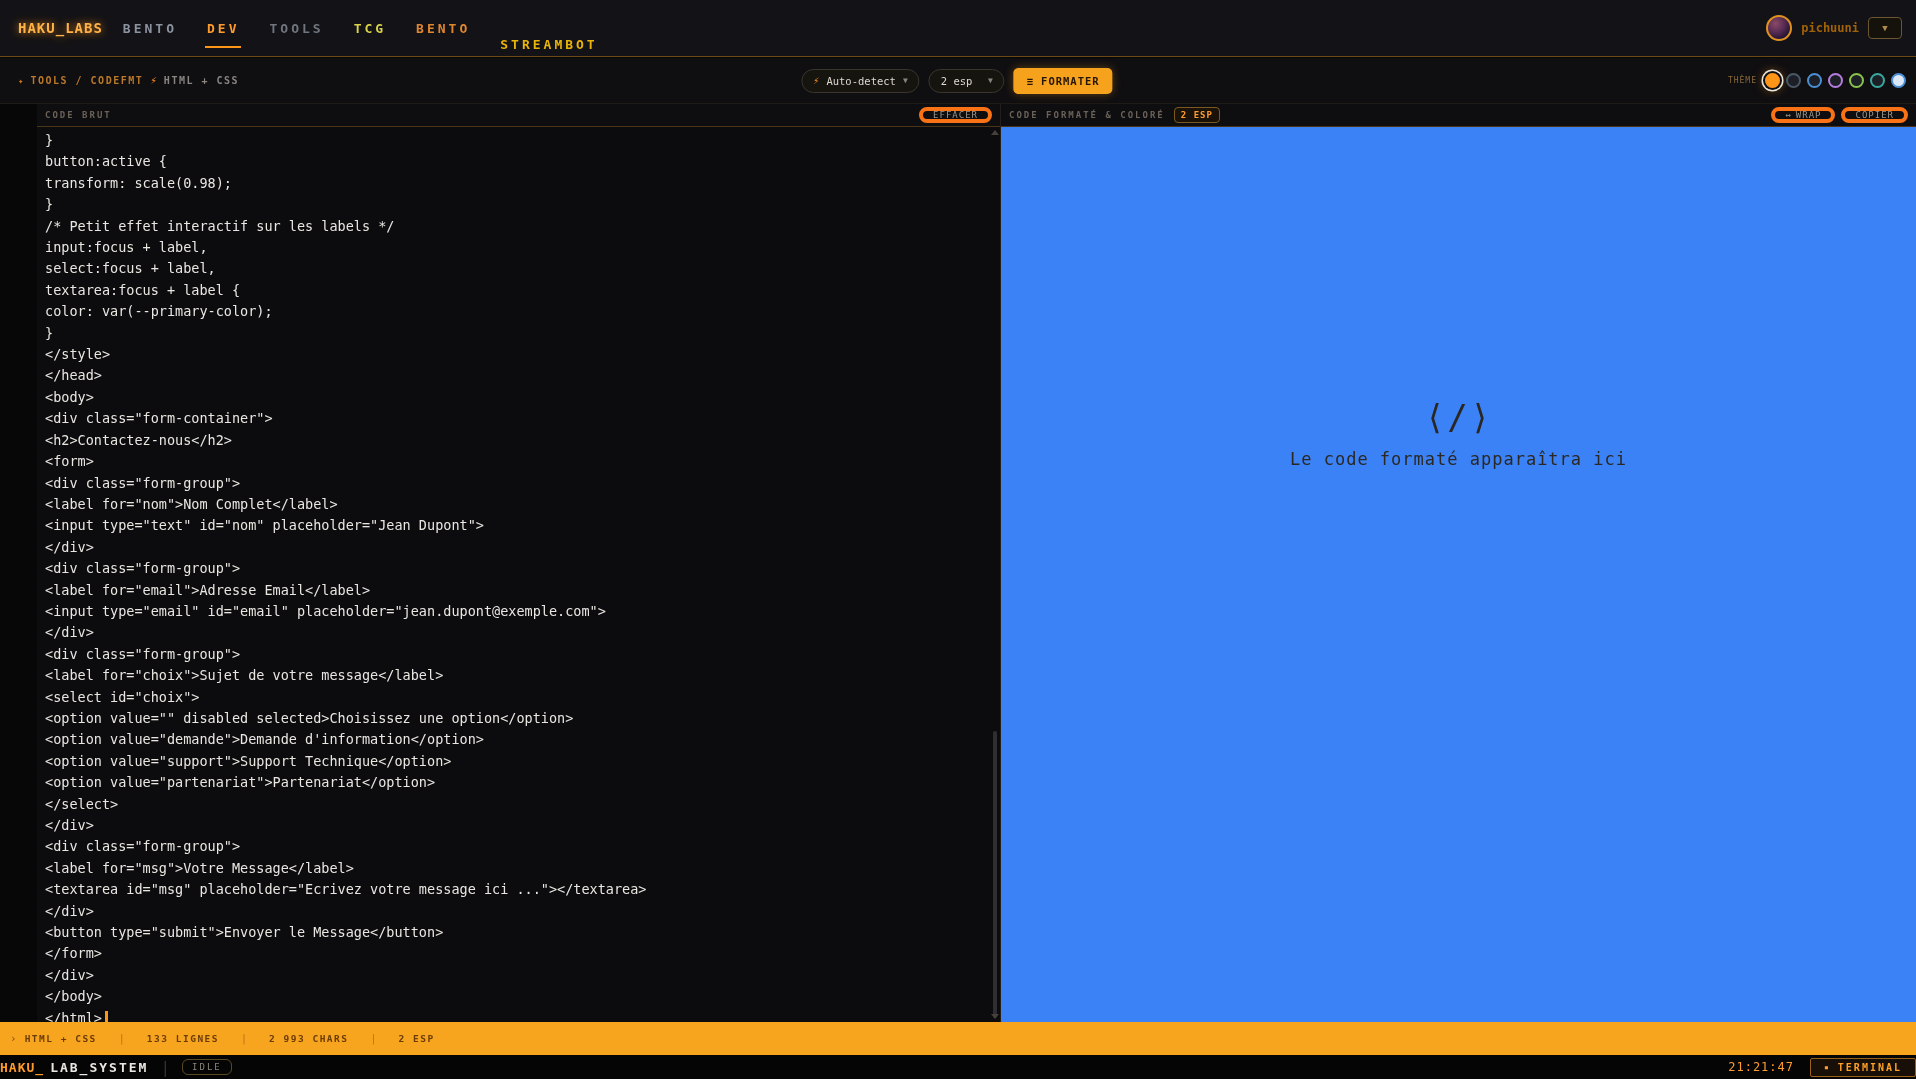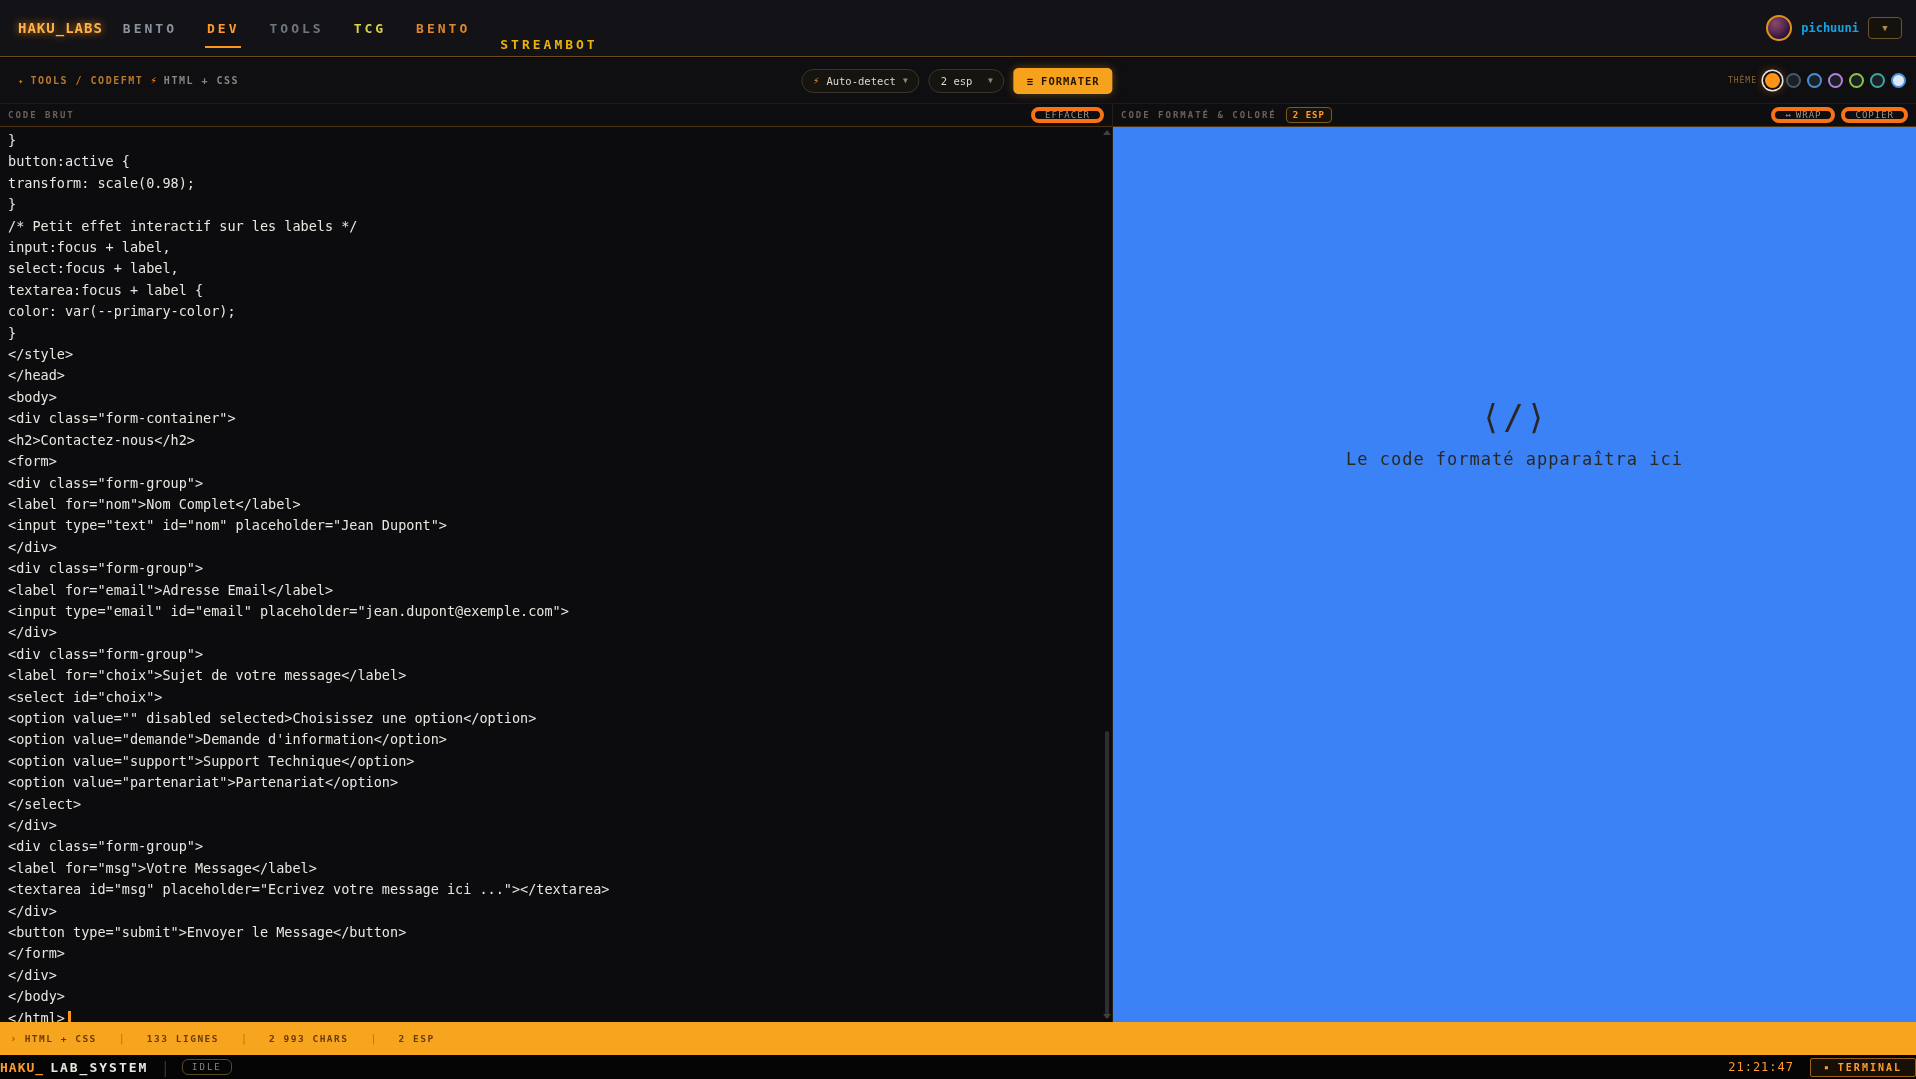--- a/index.html
+++ b/index.html
@@ -12,21 +12,21 @@
     border-bottom:1px solid #6b4a16; display:flex; align-items:center; padding-left:18px; }
   .brand { font-size:14px; font-weight:bold; letter-spacing:1px; color:#ffb347;
     text-shadow:0 0 9px rgba(255,150,30,.85); margin-right:18px; cursor:pointer; }
   .nav-item { font-size:13px; font-weight:bold; letter-spacing:3px; margin-right:26px;
     cursor:pointer; position:relative; padding:6px 2px; }
   .nav-item.active::after { content:""; position:absolute; left:0; right:0; bottom:-6px;
     height:2px; background:#ff9518; }
   .nav-right { margin-left:auto; display:flex; align-items:center; gap:9px; padding-right:14px; }
   .avatar { width:26px; height:26px; border-radius:50%; border:2px solid #e0921f;
     background:radial-gradient(circle at 35% 30%, #8a4a66 0%, #5a2d55 40%, #1d1030 80%); }
-  .username { color:#0ea5e9; font-size:12px; font-weight:bold; }
+  .username { color:#a16207; font-size:12px; font-weight:bold; }
   .user-menu-btn { width:34px; height:22px; border:1px solid #6a5630; border-radius:4px;
     background:#15120c; color:#b08a4a; font-size:9px; display:flex; align-items:center;
     justify-content:center; cursor:pointer; }
 
   
   .toolbar { position:absolute; top:58px; left:0; right:0; height:46px; background:#0f0e11;
     border-bottom:1px solid #1e1a14; display:flex; align-items:center; }
   .breadcrumb { position:absolute; left:18px; display:flex; align-items:center; gap:7px; }
   .bc-star { color:#c87820; font-size:9px; }
   .bc-path { color:#b9782a; font-size:10px; font-weight:bold; letter-spacing:1.5px; }
@@ -45,22 +45,22 @@
     letter-spacing:1px; display:flex; align-items:center; gap:7px; padding:0 13px;
     cursor:pointer; box-shadow:0 0 10px rgba(246,162,28,.35); }
   .theme-group { position:absolute; right:10px; display:flex; align-items:center; gap:6px; }
   .theme-label { color:#8a6a3a; font-size:8px; letter-spacing:1px; margin-right:2px; }
   .swatch { width:15px; height:15px; border-radius:50%; border-width:2px; border-style:solid;
     cursor:pointer; }
   .swatch.selected { box-shadow:0 0 0 2px #0f0e11, 0 0 0 3.5px #ece7db, 0 0 12px rgba(255,150,20,.8); }
 
   
   .panels { position:absolute; top:104px; left:0; right:0; height:918px; display:flex; }
-  .panel-left { width:1113px; background:#0c0c0e; border-right:1px solid #242018;
-    position:relative; }
+  .panel-left { width:964px; background:#0c0c0e; border-right:1px solid #242018;
+    position:relative;margin-left:37px; }
   .panel-right { flex:1; background:#3b82f6; position:relative; }
   .panel-header { height:23px; display:flex; align-items:center; padding:0 8px;
     border-bottom:1px solid #4a3415; background:#0e0d10; }
   .panel-title { color:#6a6258; font-size:9px; font-weight:bold; letter-spacing:2px; }
   .hdr-spacer { flex:1; }
   .ghost-btn { height:16px; border:4px solid #f97316; border-radius:8px; background:transparent;
     color:#9a958c; font-family:inherit; font-size:9px; letter-spacing:1px; padding:0 10px;
     display:flex; align-items:center; gap:4px; cursor:pointer;text-align:right; }
   .esp-badge { margin-left:9px; border:1px solid #7a5a20; border-radius:4px; background:#1a1208;
     color:#ff9b2e; font-size:9px; font-weight:bold; letter-spacing:1px; padding:2px 6px; }

